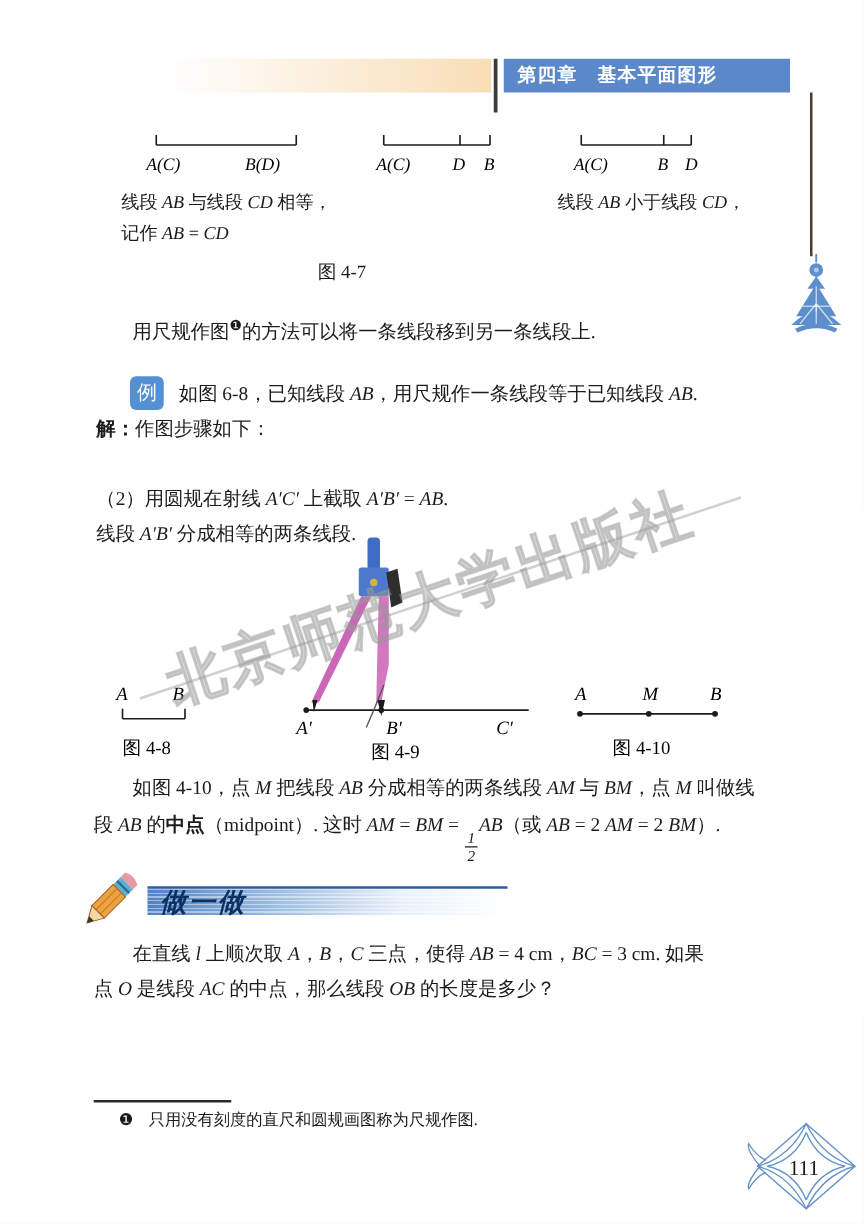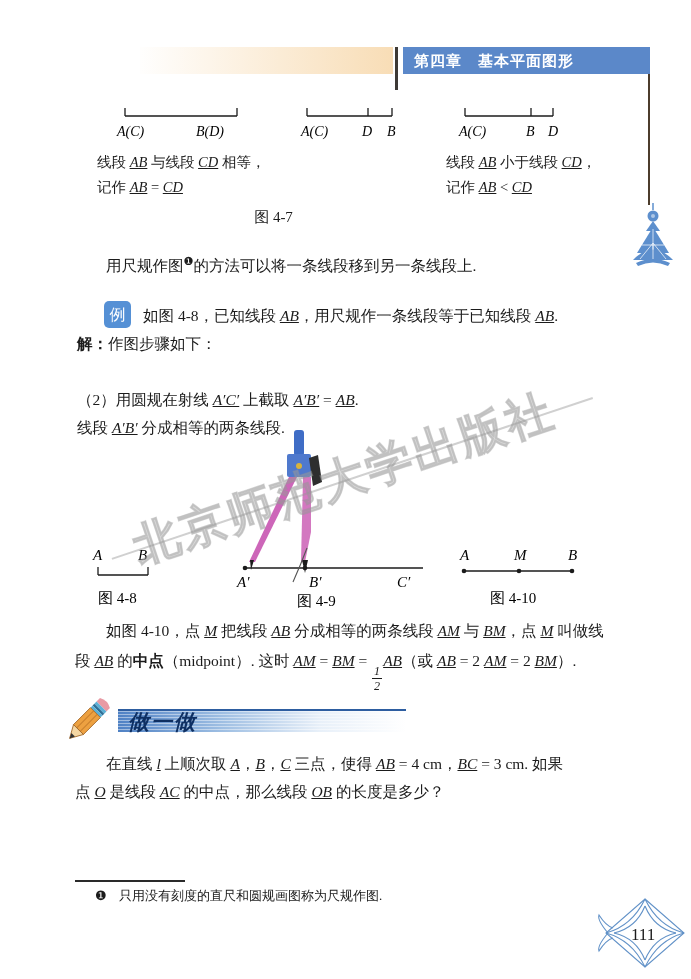--- a/index.html
+++ b/index.html
@@ -7,28 +7,28 @@
   #page { position:relative; width:691px; height:979px; background:#ffffff; overflow:hidden; margin:0 auto; }
   .abs { position:absolute; white-space:nowrap; }
   .body-text { font-size:15.5px; color:#1b1b1b; line-height:1.45; }
   .small-text { font-size:14.5px; color:#1b1b1b; }
   .caption-text { font-size:15px; color:#1b1b1b; }
 
   
   .orange-bar { left:140px; top:47px; width:253px; height:27px;
     background:linear-gradient(to right, rgba(252,240,224,0.05), #f8ddb6); }
   .header-divider { left:395px; top:47px; width:3px; height:43px; background:#3e3a36; }
-  .chapter-bar { left:403px; top:47px; width:247px; height:27px; background:#5b88c9;
+  .chapter-bar { left:403px; top:47px; width:229px; height:27px; background:#5b88c9;
     color:#ffffff; font-weight:bold; font-size:15px; line-height:27px; padding-left:11px;
     font-family:"Liberation Sans","DejaVu Sans",sans-serif; letter-spacing:1px; }
   .right-rule { left:648px; top:74px; width:2px; height:131px; background:#4c3c2c; }
 
   
   .seg-n { font-style:normal; }
-  .seg-i { font-family:"Liberation Serif","DejaVu Serif",serif; font-style:italic;text-decoration:underline; }
+  .seg-i { font-family:"Liberation Serif","DejaVu Serif",serif; font-style:italic; }
   .seg-b { font-weight:bold; }
   .seg-sup { font-size:0.72em; vertical-align:super; }
   .frac { display:inline-flex; flex-direction:column; text-align:center; vertical-align:-0.55em;
     font-family:"Liberation Serif","DejaVu Serif",serif; font-style:italic; line-height:1; margin:0 1px; }
   .frac .num { display:block; padding:0 2px 1px; font-size:0.78em; }
   .frac .den { display:block; border-top:1px solid #1b1b1b; padding:1px 2px 0; font-size:0.78em; }
 
   
   .ex-badge { left:104px; top:301px; width:27px; height:27px; background:#5590d5; border-radius:5px;
     color:#fff; font-size:16px; line-height:27px; text-align:center;
@@ -107,29 +107,28 @@
     <text x="68" y="32" font-size="14" font-style="italic">B</text>
     <text x="90" y="32" font-size="14" font-style="italic">D</text>
   </svg>
 
   <div class="abs small-text" style="left:97px; top:150px; line-height:25px;">
     <div><span class="seg-n">线段 </span><span class="seg-i">AB</span><span class="seg-n"> 与线段 </span><span class="seg-i">CD</span><span class="seg-n"> 相等，</span></div>
     <div><span class="seg-n">记作 </span><span class="seg-i">AB</span><span class="seg-n"> = </span><span class="seg-i">CD</span></div>
   </div>
   <div class="abs small-text" style="left:446px; top:150px; line-height:25px;">
     <div><span class="seg-n">线段 </span><span class="seg-i">AB</span><span class="seg-n"> 小于线段 </span><span class="seg-i">CD</span><span class="seg-n">，</span></div>
-    <div><span class="seg-n">记作 </span><span class="seg-i">AB</span><span class="seg-n"> &lt; </span><span class="seg-i">CD</span></div>
   </div>
 
   <div class="abs caption-text" style="left:0; top:208px; width:547px; text-align:center; white-space:nowrap;">图 4-7</div>
 
   <div class="abs body-text" style="left:75px; top:253px; text-indent:2em;"><span class="seg-n">用尺规作图</span><span class="seg-sup">❶</span><span class="seg-n">的方法可以将一条线段移到另一条线段上.</span></div>
 
   <div class="abs ex-badge">例</div>
-  <div class="abs body-text" style="left:143px; top:305px;"><span class="seg-n">如图 4-8，已知线段 </span><span class="seg-i">AB</span><span class="seg-n">，用尺规作一条线段等于已知线段 </span><span class="seg-i">AB</span><span class="seg-n">.</span></div>
+  <div class="abs body-text" style="left:143px; top:305px;"><span class="seg-n">如图 6-8，已知线段 </span><span class="seg-i">AB</span><span class="seg-n">，用尺规作一条线段等于已知线段 </span><span class="seg-i">AB</span><span class="seg-n">.</span></div>
   <div class="abs body-text" style="left:77px; top:333px;text-align:right;"><span class="seg-b">解：</span><span class="seg-n">作图步骤如下：</span></div>
   <div class="abs body-text" style="left:77px; top:389px;"><span class="seg-n">（2）用圆规在射线 </span><span class="seg-i">A′C′</span><span class="seg-n"> 上截取 </span><span class="seg-i">A′B′</span><span class="seg-n"> = </span><span class="seg-i">AB</span><span class="seg-n">.</span></div>
   <div class="abs body-text" style="left:77px; top:417px;"><span class="seg-n">线段 </span><span class="seg-i">A′B′</span><span class="seg-n"> 分成相等的两条线段.</span></div>
 
   <svg class="abs" style="left:86px; top:545px;" width="100" height="65" viewBox="0 0 100 65">
     <text x="7" y="15" font-size="15" font-style="italic">A</text>
     <text x="52" y="15" font-size="15" font-style="italic">B</text>
     <line x1="12" y1="30" x2="62" y2="30" stroke="#1b1b1b" stroke-width="1.3"></line>
     <line x1="12" y1="22" x2="12" y2="30" stroke="#1b1b1b" stroke-width="1.3"></line>
     <line x1="62" y1="22" x2="62" y2="30" stroke="#1b1b1b" stroke-width="1.3"></line>

